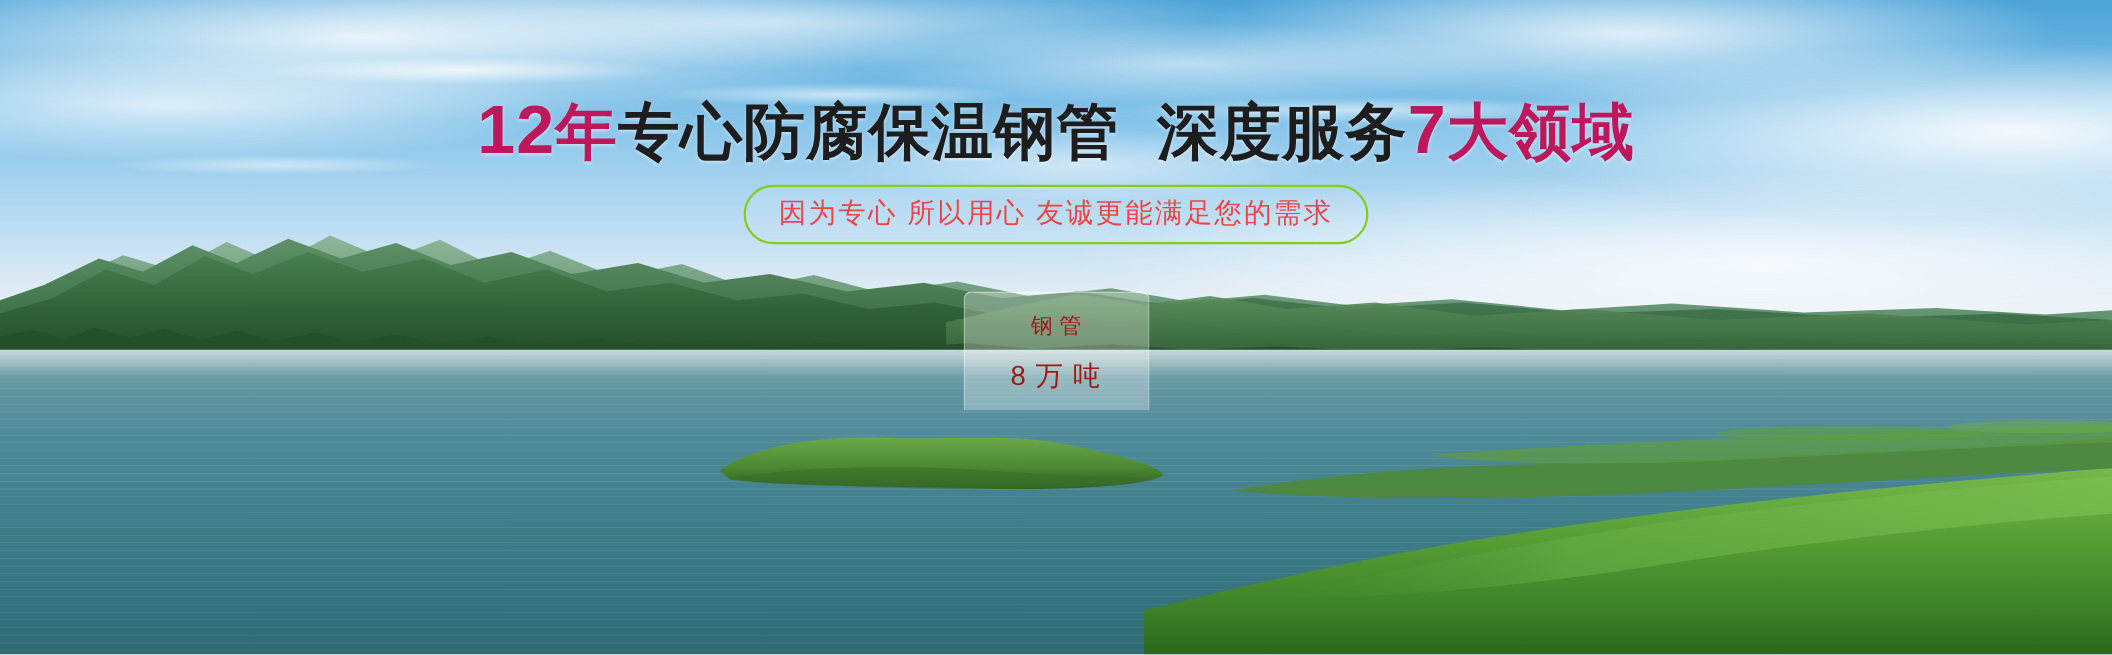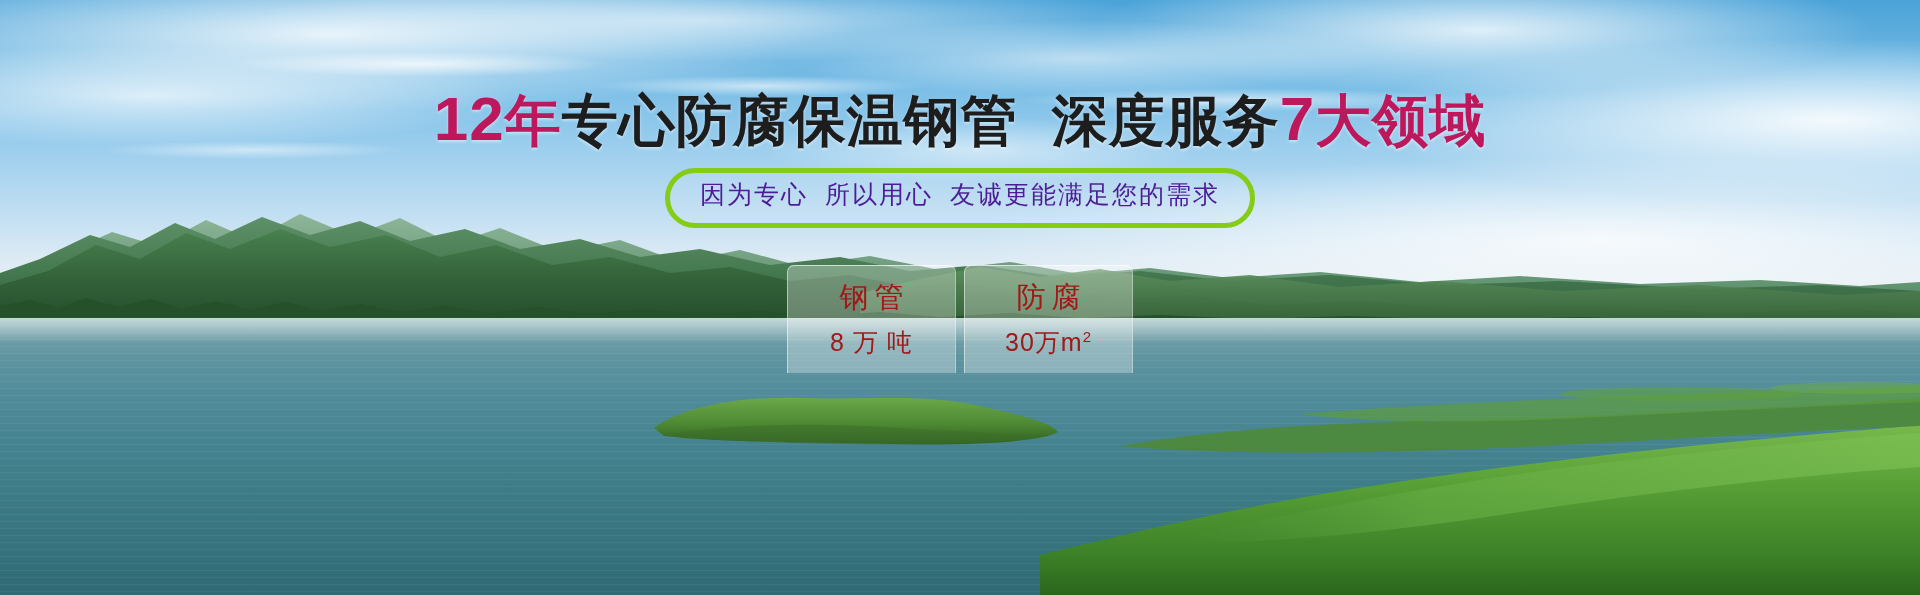--- a/index.html
+++ b/index.html
@@ -83,47 +83,46 @@
   .headline .red { color:#be185d; }
   .headline .num { font-size:62px; }
   .headline .gap { display:inline-block; width:34px; }
 
   .subtitle-wrap {
     position:absolute; left:0; top:168px; width:1920px; text-align:center;
   }
   .subtitle {
     display:inline-block;
     padding:9px 30px 11px;
-    border:5px solid #84cc16;
+    border:2px solid #84cc16;
     border-radius:30px;
-    font-size:25px; line-height:30px; color:#4c1d95;
+    font-size:25px; line-height:30px; color:#ef4444;
     letter-spacing:2px;
     background:rgba(255,255,255,.08);
     white-space:nowrap;
-    font-family:Liberation Mono, monospace;
   }
 
   
   .cards {
     position:absolute; left:0; top:265px; width:1920px;
     display:flex; justify-content:center; gap:8px;
   }
   .card {
     width:169px; height:108px;
     background:rgba(255,255,255,.30);
     border-top:1px solid rgba(255,255,255,.65);
     border-left:1px solid rgba(255,255,255,.5);
     border-right:1px solid rgba(255,255,255,.35);
     border-radius:7px 7px 0 0;
     display:flex; flex-direction:column;
     align-items:center; justify-content:center;
     color:#a01818;
   }
   .card .c-label {
-    font-size:29px; line-height:28px; letter-spacing:6px;
+    font-size:20px; line-height:28px; letter-spacing:6px;
     text-indent:6px; margin-bottom:12px; font-weight:normal;
   }
   .card .c-value {
     font-size:25px; line-height:28px; letter-spacing:1px;
   }
   .card .c-value sup { font-size:15px; vertical-align:super; }
 </style>
 </head>
 <body>
 
@@ -245,21 +244,17 @@
     <div class="subtitle">因为专心 所以用心 友诚更能满足您的需求</div>
   </div>
 
   <div class="cards">
 
     <div class="card">
       <div class="c-label">钢管</div>
       <div class="c-value"><span>8 万 吨</span><sup></sup></div>
     </div>
 
-    <div class="card">
-      <div class="c-label">防腐</div>
-      <div class="c-value"><span>30万m</span><sup>2</sup></div>
-    </div>
 
 
   </div>
 
 </div>
 
 </body></html>

